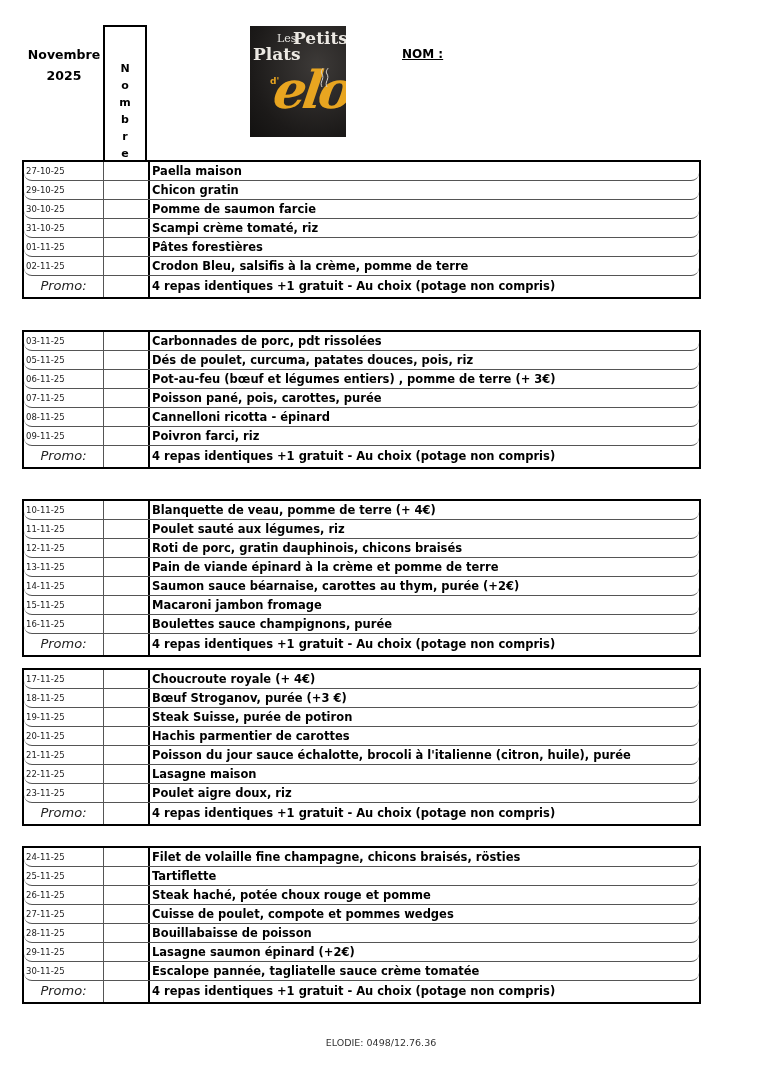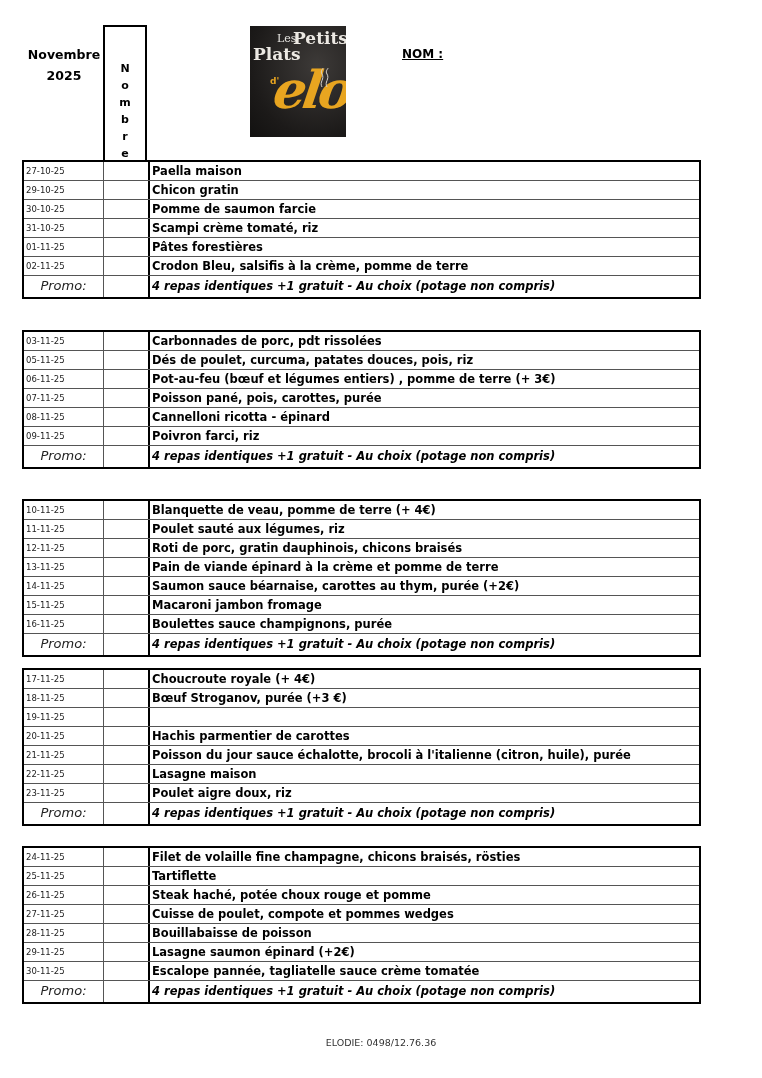--- a/index.html
+++ b/index.html
@@ -10,27 +10,27 @@
     .nombre-letters span { display: block; }
     .logo { position: absolute; left: 250px; top: 26px; width: 96px; height: 111px; background: radial-gradient(ellipse at 70% 35%, #3d3a38 0%, #1c1a19 70%, #121110 100%); overflow: hidden; text-decoration: underline; }
     .logo .les { position: absolute; left: 27px; top: 6px; font-family: "DejaVu Serif", serif; font-size: 11px; color: #e8e6e2; }
     .logo .petits { position: absolute; left: 43px; top: 2px; font-family: "DejaVu Serif", serif; font-size: 17px; color: #ece9e3; font-weight: bold; }
     .logo .plats { position: absolute; left: 3px; top: 18px; font-family: "DejaVu Serif", serif; font-size: 17px; color: #ece9e3; font-weight: bold; }
     .logo .d { position: absolute; left: 20px; top: 50px; font-size: 9px; color: #e8a520; font-weight: bold; }
     .logo .elo { position: absolute; left: 24px; top: 33px; font-family: "DejaVu Serif", serif; font-style: italic; font-weight: bold; font-size: 52px; color: #e8a520; letter-spacing: -4px; transform: skewX(-8deg); }
     .logo .steam { position: absolute; left: 68px; top: 42px; width: 14px; height: 20px; }
     .nom { position: absolute; left: 402px; top: 47px; font-weight: bold; font-size: 12px; text-decoration: underline; }
     .week { position: absolute; left: 22px; width: 679px; border: 2px solid #000; box-sizing: border-box; }
-    .row { display: flex; height: 19px; border-bottom: 1px solid #555; box-sizing: border-box; }
+    .row { display: flex; height: 19px; border-bottom: 1px solid #555; box-sizing: border-box; border-radius: 8px; }
     .row:last-child { border-bottom: none; height: 21px; }
     .cell-date { width: 80px; border-right: 1px solid #555; font-size: 8.5px; line-height: 19px; padding-left: 2px; box-sizing: border-box; color: #222; }
     .cell-num { width: 46px; border-right: 2px solid #000; box-sizing: border-box; }
     .cell-meal { flex: 1; font-weight: bold; font-size: 11.5px; line-height: 19px; padding-left: 2px; white-space: nowrap; overflow: hidden; }
     .promo .cell-date { font-style: italic; font-size: 13px; text-align: center; line-height: 20px; padding-left: 0; }
-    .promo .cell-meal { font-style: italic; line-height: 21px; }
+    .promo .cell-meal { line-height: 21px; }
     .footer { position: absolute; left: 0; width: 762px; top: 1037px; text-align: center; font-size: 9.5px; color: #333; }
   </style>
 </head>
 <body>
 
 <div class="month">
   <div>Novembre</div>
   <div>2025</div>
 </div>
 
@@ -183,20 +183,21 @@
         <div class="cell-meal">Choucroute royale  (+ 4€)</div>
       </div>
       <div class="row">
         <div class="cell-date">18-11-25</div>
         <div class="cell-num"></div>
         <div class="cell-meal">Bœuf Stroganov, purée  (+3 €)</div>
       </div>
       <div class="row">
         <div class="cell-date">19-11-25</div>
         <div class="cell-num"></div>
+        <div class="cell-meal">Steak Suisse, purée de potiron</div>
       </div>
       <div class="row">
         <div class="cell-date">20-11-25</div>
         <div class="cell-num"></div>
         <div class="cell-meal">Hachis parmentier de carottes</div>
       </div>
       <div class="row">
         <div class="cell-date">21-11-25</div>
         <div class="cell-num"></div>
         <div class="cell-meal">Poisson du jour sauce échalotte, brocoli à l'italienne (citron, huile), purée</div>

